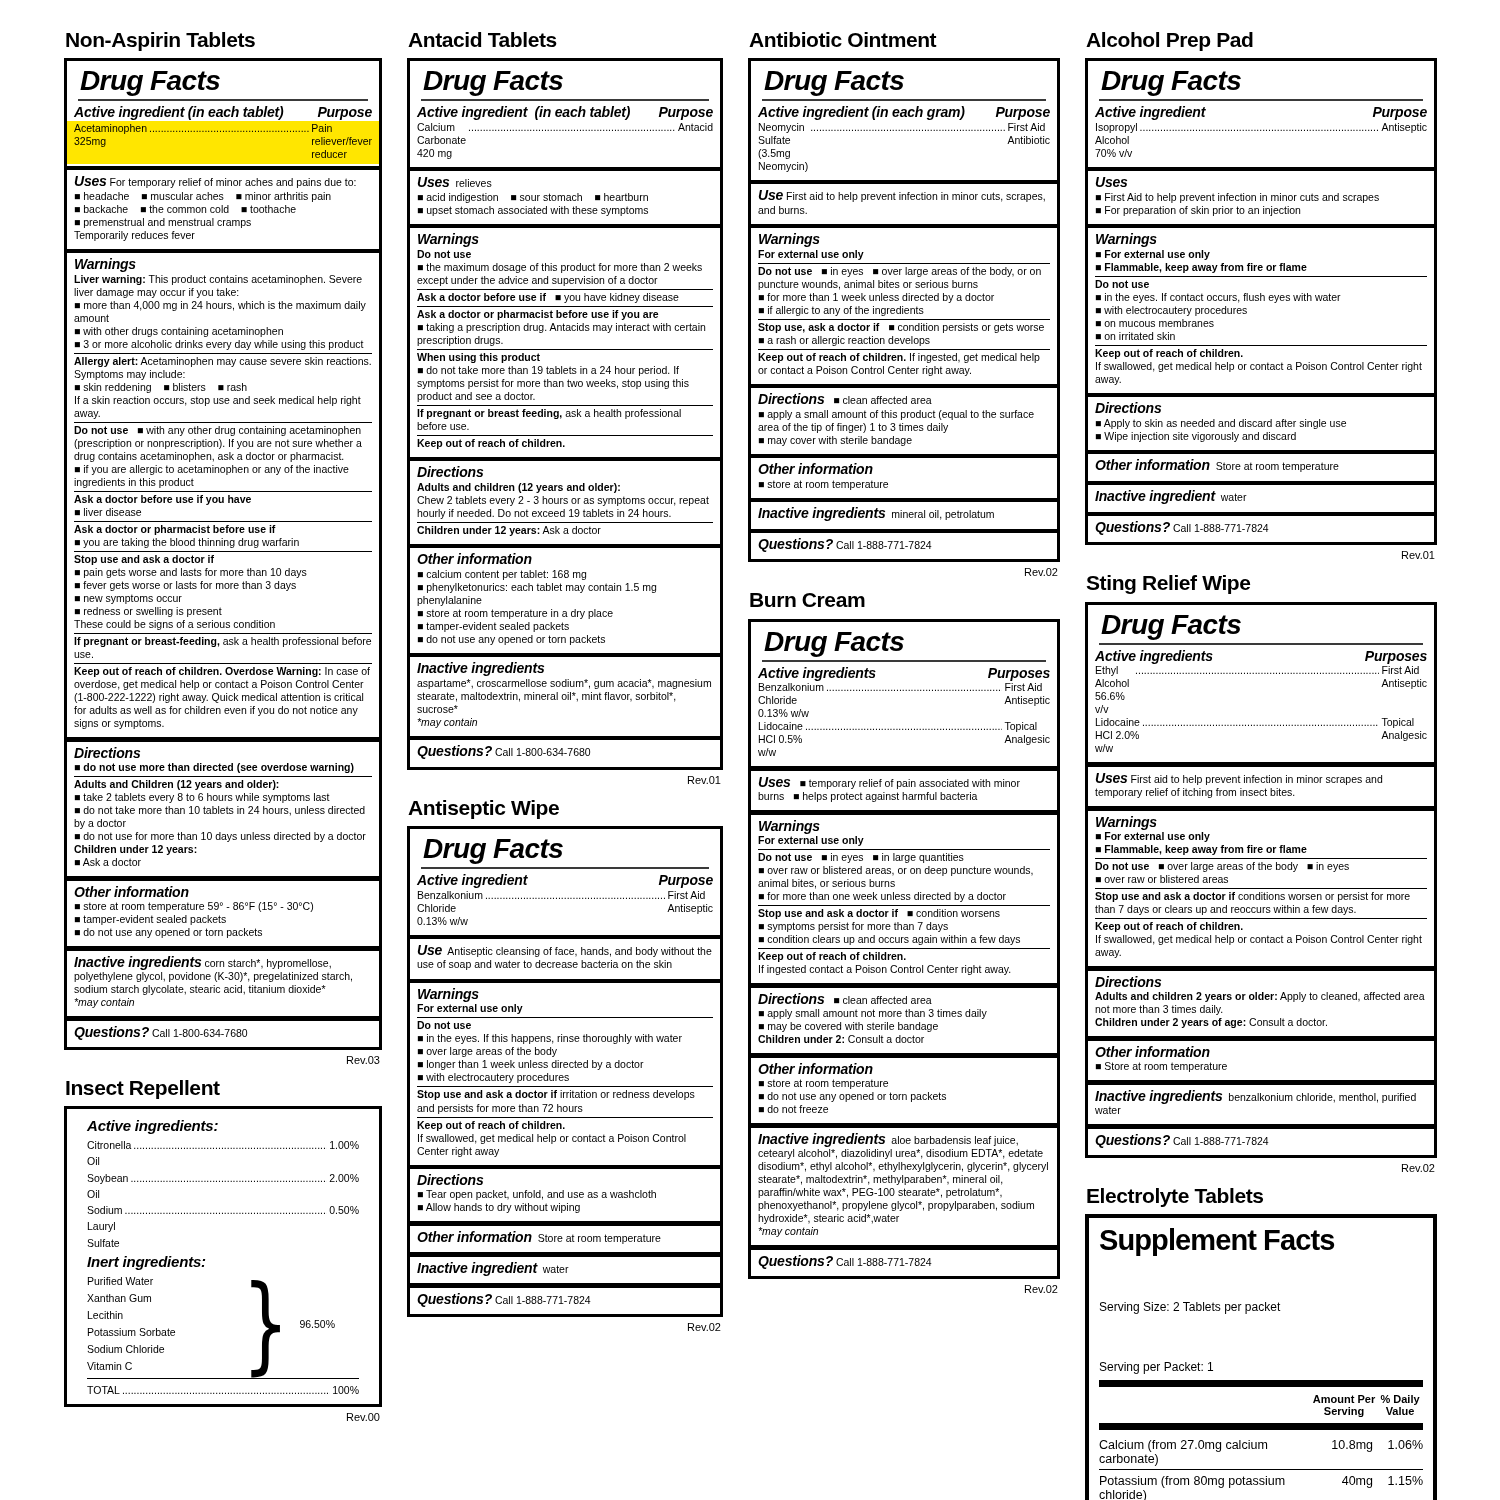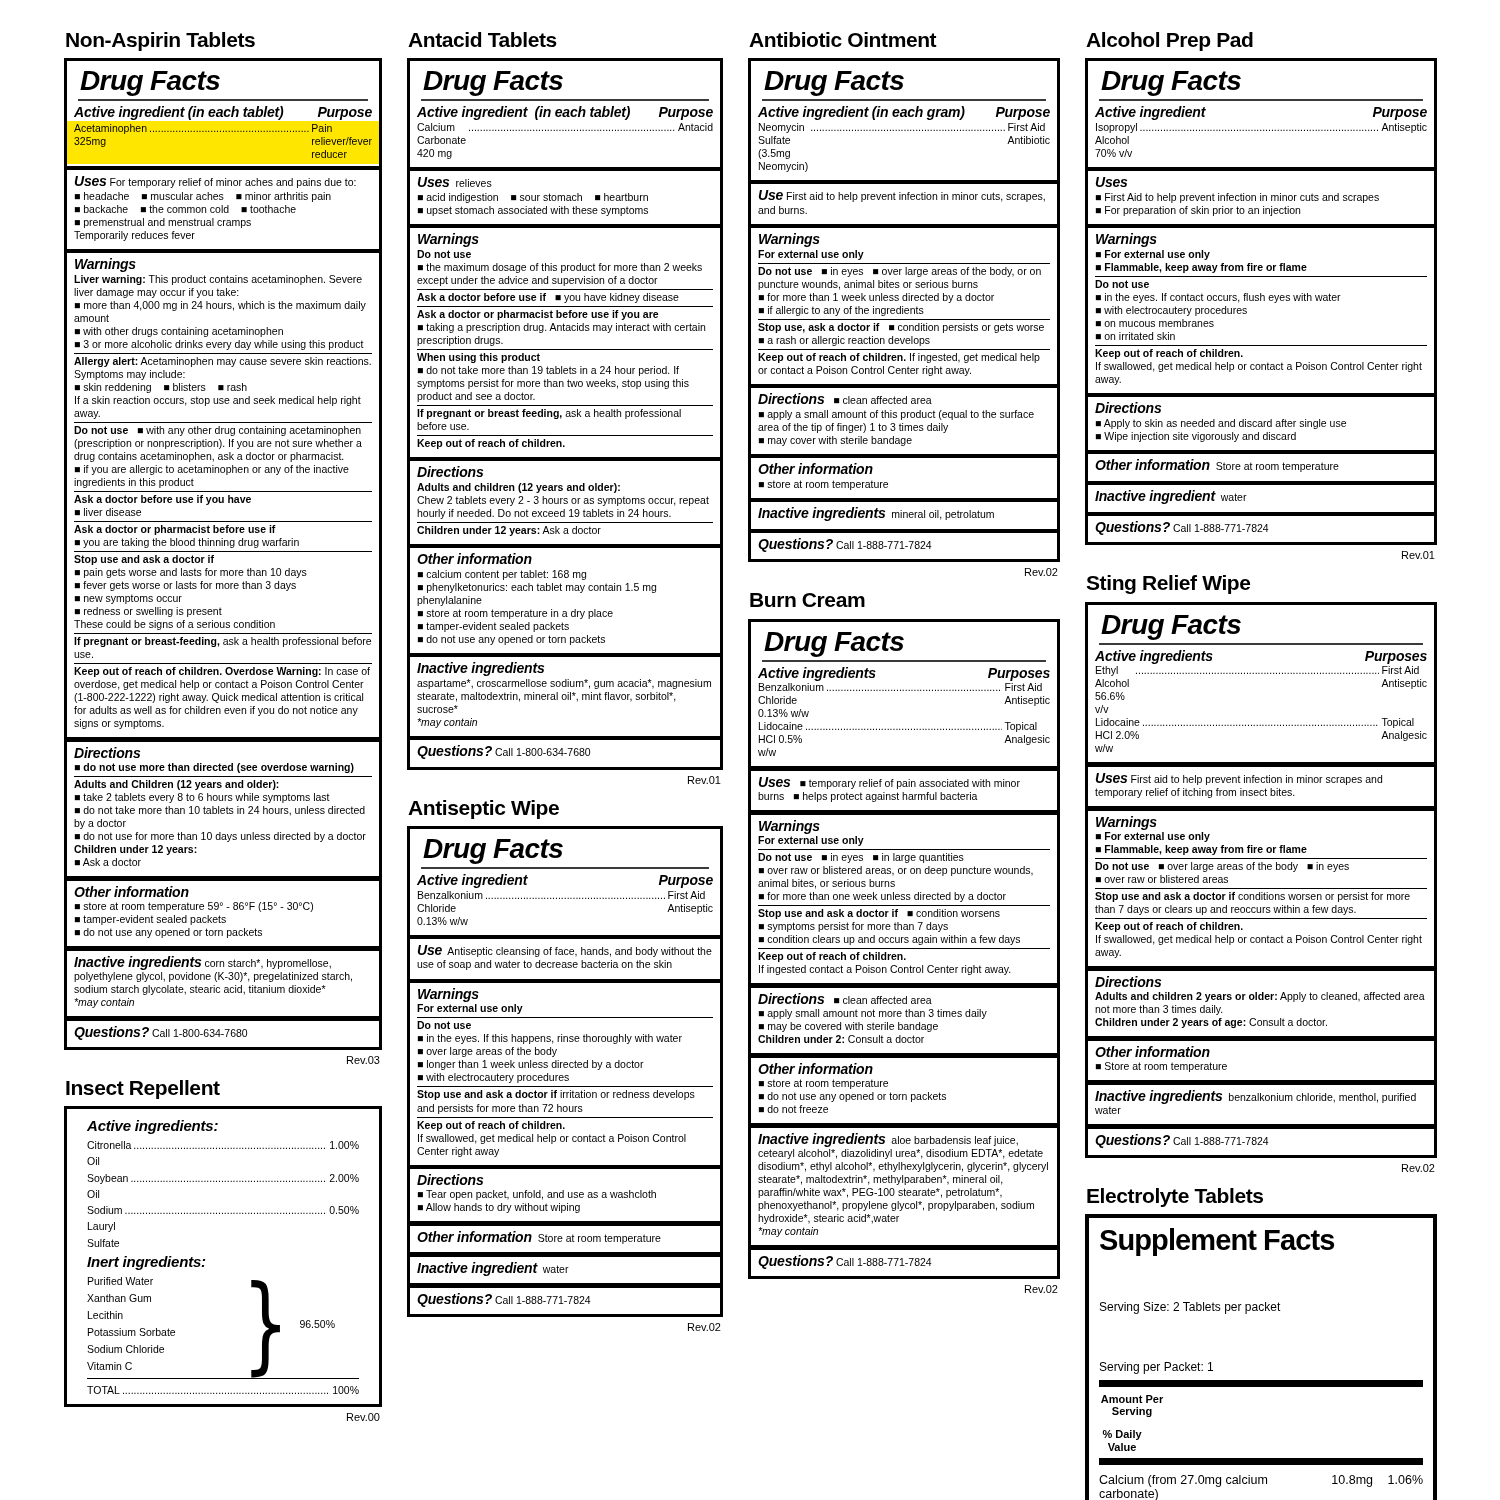--- a/index.html
+++ b/index.html
@@ -36,21 +36,21 @@
   .brace-items { width:170px; font-size:10.5px; line-height:1.62; }
   .brace { font-family:"DejaVu Sans",sans-serif; font-size:106px; font-weight:400; line-height:0.85; transform:scaleX(0.7); transform-origin:center; }
   .brace-val { margin:0 24px 0 auto; font-size:10.5px; }
   .ing-total { border-top:1.5px solid #000; margin-top:3px; padding:3px 0 2px; }
 
   
   .sf-box { border:4px solid #000; background:#fff; padding:5px 10px 7px; }
   .sf-title { font-size:29px; font-weight:700; letter-spacing:-0.9px; line-height:1.08; margin:2px 0 5px; }
   .sf-serving { font-size:12px; line-height:1.3;margin-top:44px; }
   .sf-bar { height:7px; background:#000; margin:4px 0; }
-  .sf-colhead { display:flex; gap:10px; font-weight:700; font-size:11px; text-align:center; line-height:1.15; padding:2px 0 1px;flex-direction:column; }
+  .sf-colhead { display:flex; justify-content:flex-end; font-weight:700; font-size:11px; text-align:center; line-height:1.15; padding:2px 0 1px; }
   .sf-ch-amt { width:66px; } .sf-ch-dv { width:46px; }
   .sf-row { display:flex; align-items:baseline; font-size:12.5px; padding:4px 0 3px; }
   .sf-row + .sf-row { border-top:1px solid #000; }
   .sf-lbl { flex:1; }
   .sf-amt { width:54px; text-align:right; }
   .sf-dv { width:50px; text-align:right; }
 </style>
 </head>
 <body>
 

